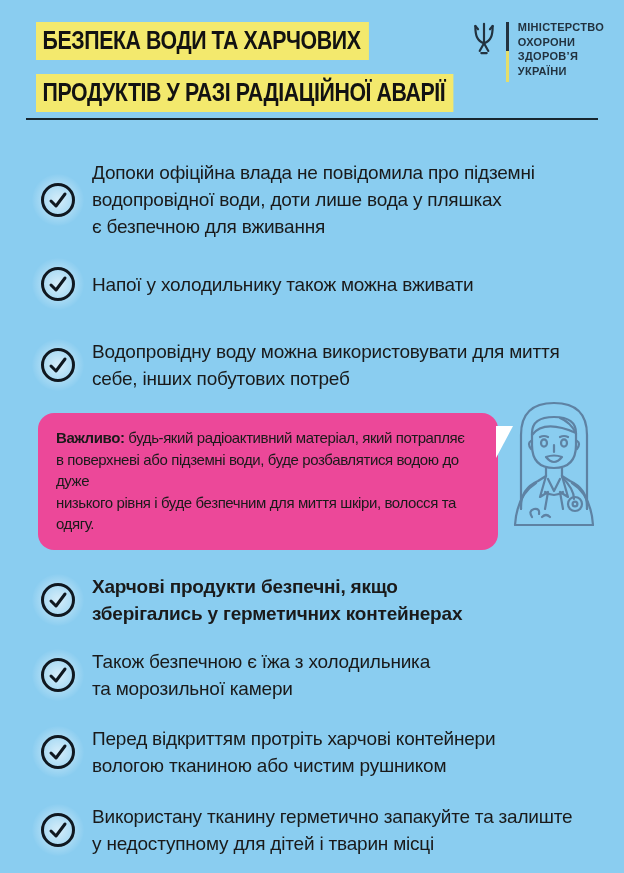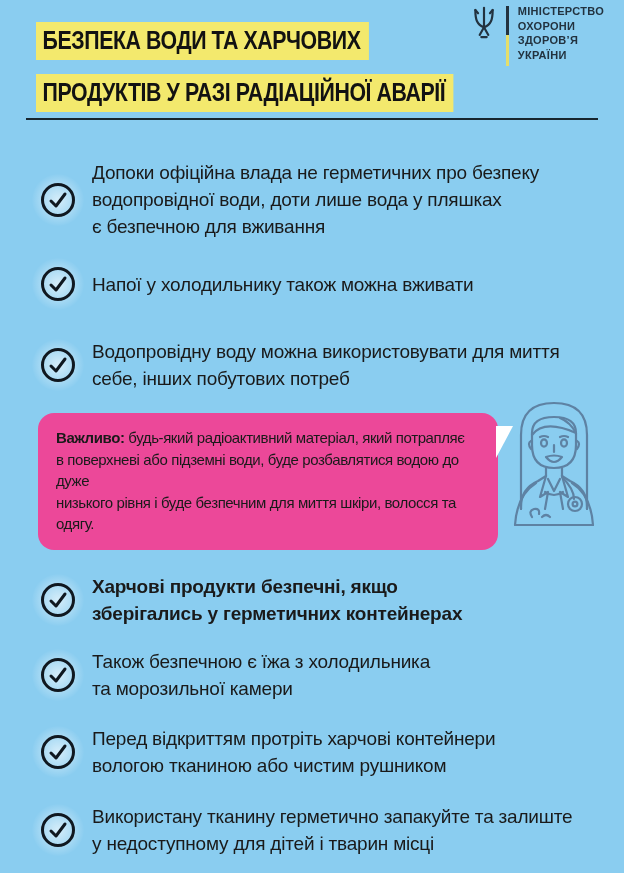--- a/index.html
+++ b/index.html
@@ -22,21 +22,21 @@
     font-weight:bold;
     font-size:26px;
     line-height:33px;
     letter-spacing:-0.5px;
     padding:2px 10px 3px 8px;
     white-space:nowrap;
     transform:scaleX(0.82);
     transform-origin:left center;
   }
 
-  .ministry { position:absolute; top:4px; right:20px; display:flex; align-items:flex-start; gap:9px; }
+  .ministry { position:absolute; top:20px; right:20px; display:flex; align-items:flex-start; gap:9px; }
   .trident-box { width:26px; height:34px; margin-top:2px; }
   .ministry-divider {
     width:3px; height:60px; margin-top:2px;
     background:linear-gradient(to bottom, #22323F 0%, #22323F 48%, #E4DE6B 48%, #E4DE6B 100%);
   }
   .ministry-text {
     color:#22323F; font-weight:bold; font-size:11px; line-height:14.5px; letter-spacing:0.3px;
   }
 
   .header-rule {
@@ -125,21 +125,21 @@
 
 <div class="list">
 
   <div class="item m1">
     <span class="check-badge">
       <svg width="38" height="38" viewBox="0 0 38 38" fill="none" stroke="#101820" stroke-width="3" stroke-linecap="round" stroke-linejoin="round">
         <circle cx="19" cy="19" r="15.5"></circle>
         <path d="M12 20 L17 25 L26 13"></path>
       </svg>
     </span>
-    <span class="item-text">Допоки офіційна влада не герметичних про безпеку
+    <span class="item-text">Допоки офіційна влада не повідомила про підземні
 водопровідної води, доти лише вода у пляшках
 є безпечною для вживання</span>
   </div>
 
   <div class="item m2">
     <span class="check-badge">
       <svg width="38" height="38" viewBox="0 0 38 38" fill="none" stroke="#101820" stroke-width="3" stroke-linecap="round" stroke-linejoin="round">
         <circle cx="19" cy="19" r="15.5"></circle>
         <path d="M12 20 L17 25 L26 13"></path>
       </svg>

